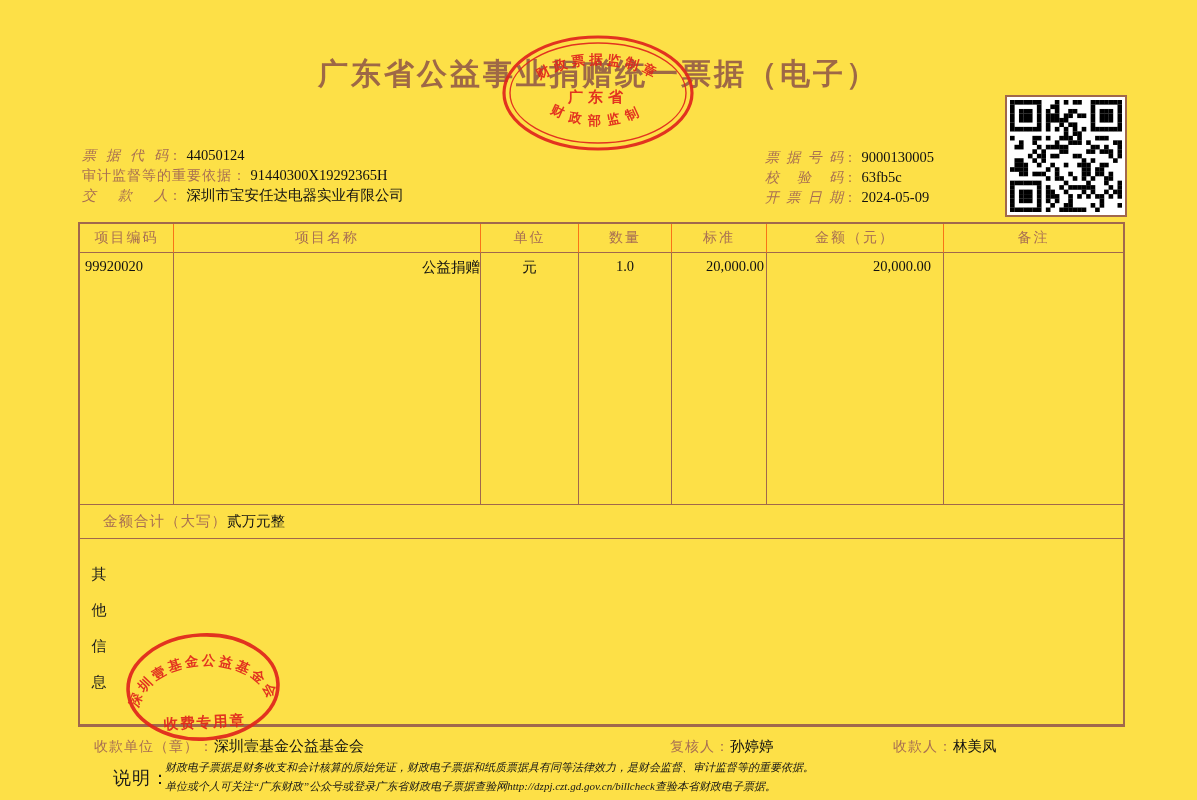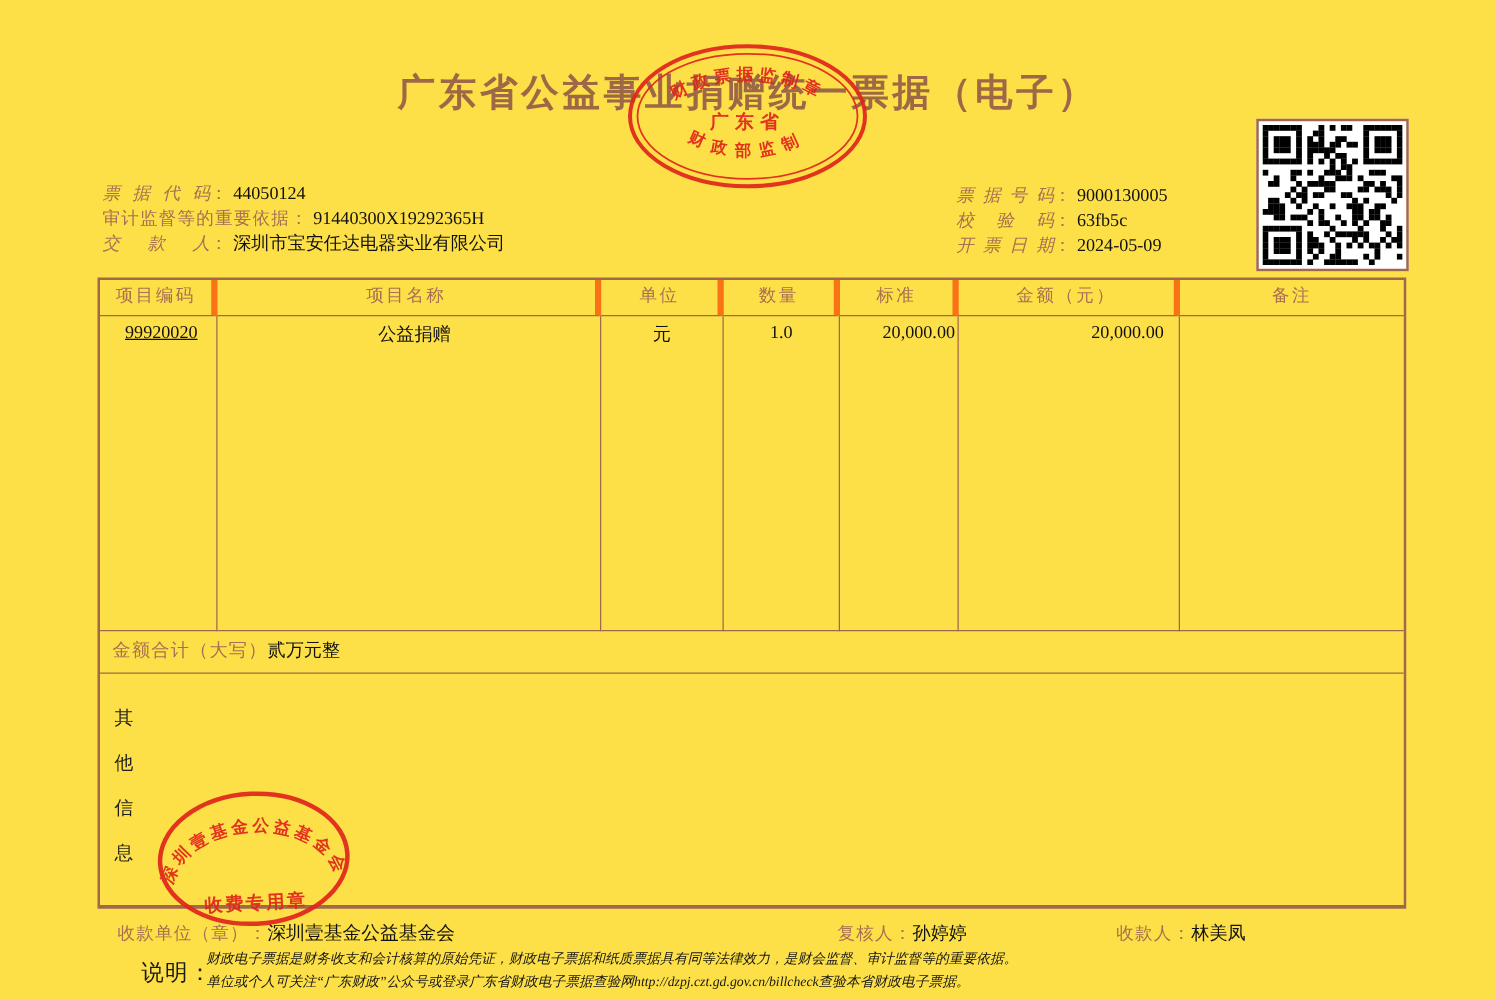--- a/index.html
+++ b/index.html
@@ -28,39 +28,39 @@
     border:2px solid #a1684c;padding:3px;background:#fff;
   }
   
   .rtable{
     position:absolute;left:78px;top:222px;width:1047px;height:505px;
     border:2px solid #a1684c;border-bottom-width:3px;box-sizing:border-box;background:transparent;
   }
   .tgrid{display:grid;grid-template-columns:94px 307px 98px 93px 95px 177px 1fr;}
   .th{
     height:28px;line-height:28px;text-align:center;font-size:14px;color:#a86f52;
-    letter-spacing:2px;border-right:5px solid #f97316;border-bottom:1px solid #a1684c;
+    letter-spacing:2px;border-right:1px solid #f97316;border-bottom:1px solid #a1684c;
     overflow:hidden;
   }
   .th:last-child{border-right:none;}
   .tb{
     height:252px;border-right:1px solid #a1684c;border-bottom:1px solid #a1684c;
     font-size:14.5px;color:#111;padding-top:5px;box-sizing:border-box;overflow:hidden;
   }
   .tb:last-child{border-right:none;}
-  .c-left{text-align:center;padding-left:5px;text-decoration:underline;}
-  .c-name{text-align:center;padding-left:9px;}
+  .c-left{text-align:left;padding-left:5px;}
+  .c-name{text-align:right;padding-left:9px;}
   .c-center{text-align:center;}
   .c-right{text-align:right;padding-right:2px;}
   .c-rightpad{text-align:right;padding-right:12px;}
   .totalrow{
     position:relative;height:33px;line-height:33px;border-bottom:1px solid #a1684c;
     font-size:14.5px;white-space:nowrap;
   }
-  .totalrow .big{padding-left:10px;}
+  .totalrow .big{padding-left:23px;}
   .totalrow .small{position:absolute;left:640px;top:0;}
   .otherinfo{position:relative;height:186px;}
   .vlabel{position:absolute;left:9px;top:26px;width:20px;text-align:center;}
   .vlabel span{display:block;font-size:15px;color:#1d1d1d;margin-bottom:17px;}
   
   .stamp{position:absolute;z-index:3;opacity:0.92;pointer-events:none;}
   .top-stamp{left:500px;top:34px;width:196px;height:118px;}
   .bottom-stamp{left:124px;top:632px;width:158px;height:110px;transform:rotate(-3deg);}
   
   .footline{position:absolute;top:737px;left:0;width:100%;height:22px;font-size:14px;white-space:nowrap;}

